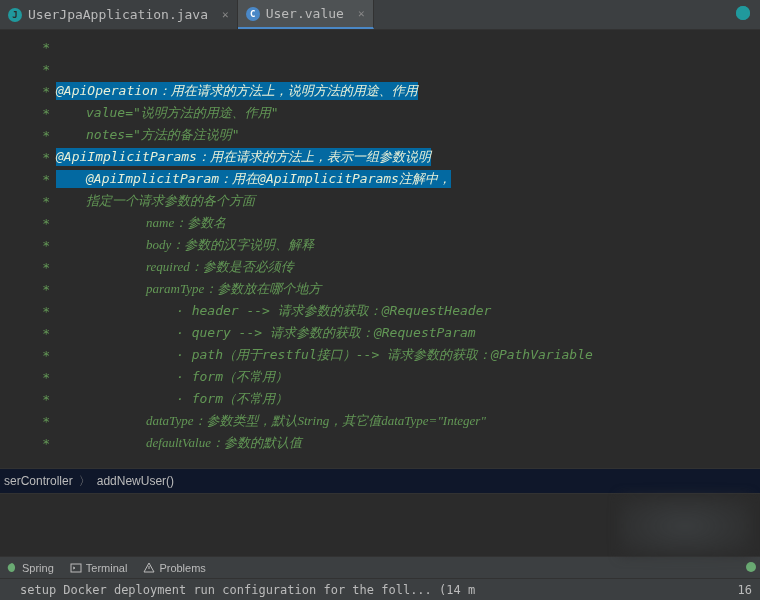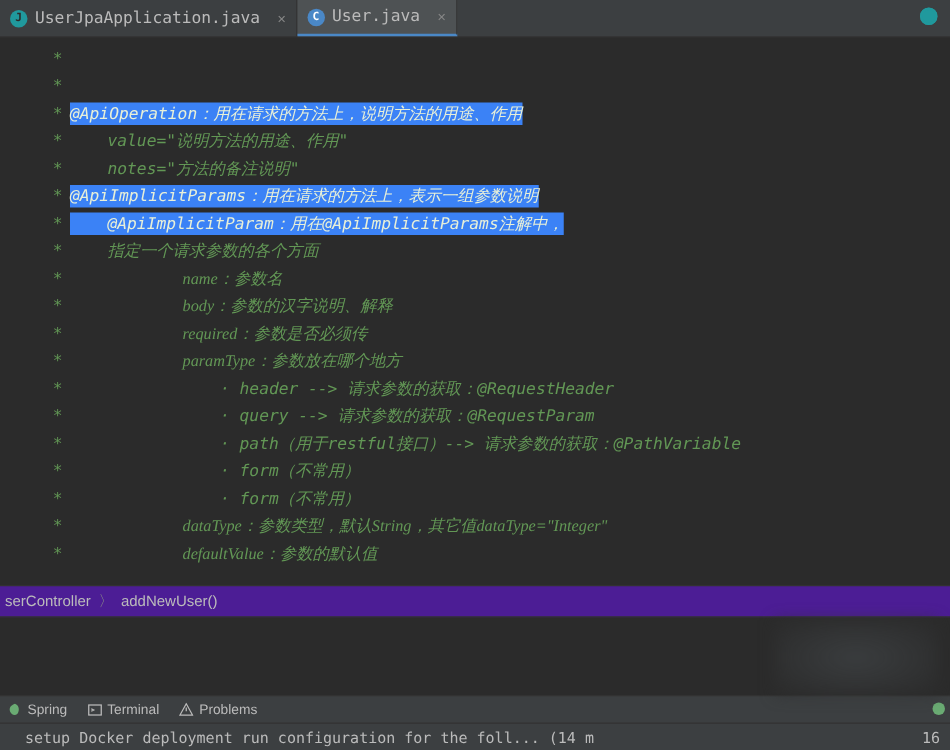--- a/index.html
+++ b/index.html
@@ -64,30 +64,30 @@
       font-style: italic;
       width: 56px;
       text-align: right;
       padding-right: 6px;
     }
     .comment {
       color: #629755;
       font-style: italic;
     }
     .comment.highlight {
-      background: #3b82f6;
+      background: #0369a1;
       color: #e8f0d8;
     }
     .indent1 { padding-left: 0px; }
     .indent2 { padding-left: 30px; }
     .indent4 { padding-left: 90px; font-family: Liberation Serif, serif; }
     .indent5 { padding-left: 120px; }
     .breadcrumb {
       height: 26px;
-      background: #4c1d95;
+      background: #0f172a;
       border-top: 1px solid #323232;
       border-bottom: 1px solid #323232;
       display: flex;
       align-items: center;
       padding-left: 4px;
       color: #bbbbbb;
       font-family: sans-serif;
       font-size: 12px;
     }
     .breadcrumb-sep {
@@ -144,21 +144,21 @@
 <body>
 
 <div class="tabs">
   <div class="tab">
     <span class="icon-circle icon-teal">J</span>
     <span>UserJpaApplication.java</span>
     <span class="tab-close">✕</span>
   </div>
   <div class="tab active">
     <span class="icon-circle icon-blue">C</span>
-    <span>User.java</span>
+    <span>User.value</span>
     <span class="tab-close">✕</span>
   </div>
   <div class="tab-spacer"></div>
   <div class="tab-end-icon">
     <span class="icon-circle icon-teal">
       <svg width="14" height="14" viewBox="0 0 14 14">
           <circle cx="7" cy="7" r="6" fill="none" stroke="#20999d" stroke-width="2"></circle>
         </svg>
     </span>
   </div>

